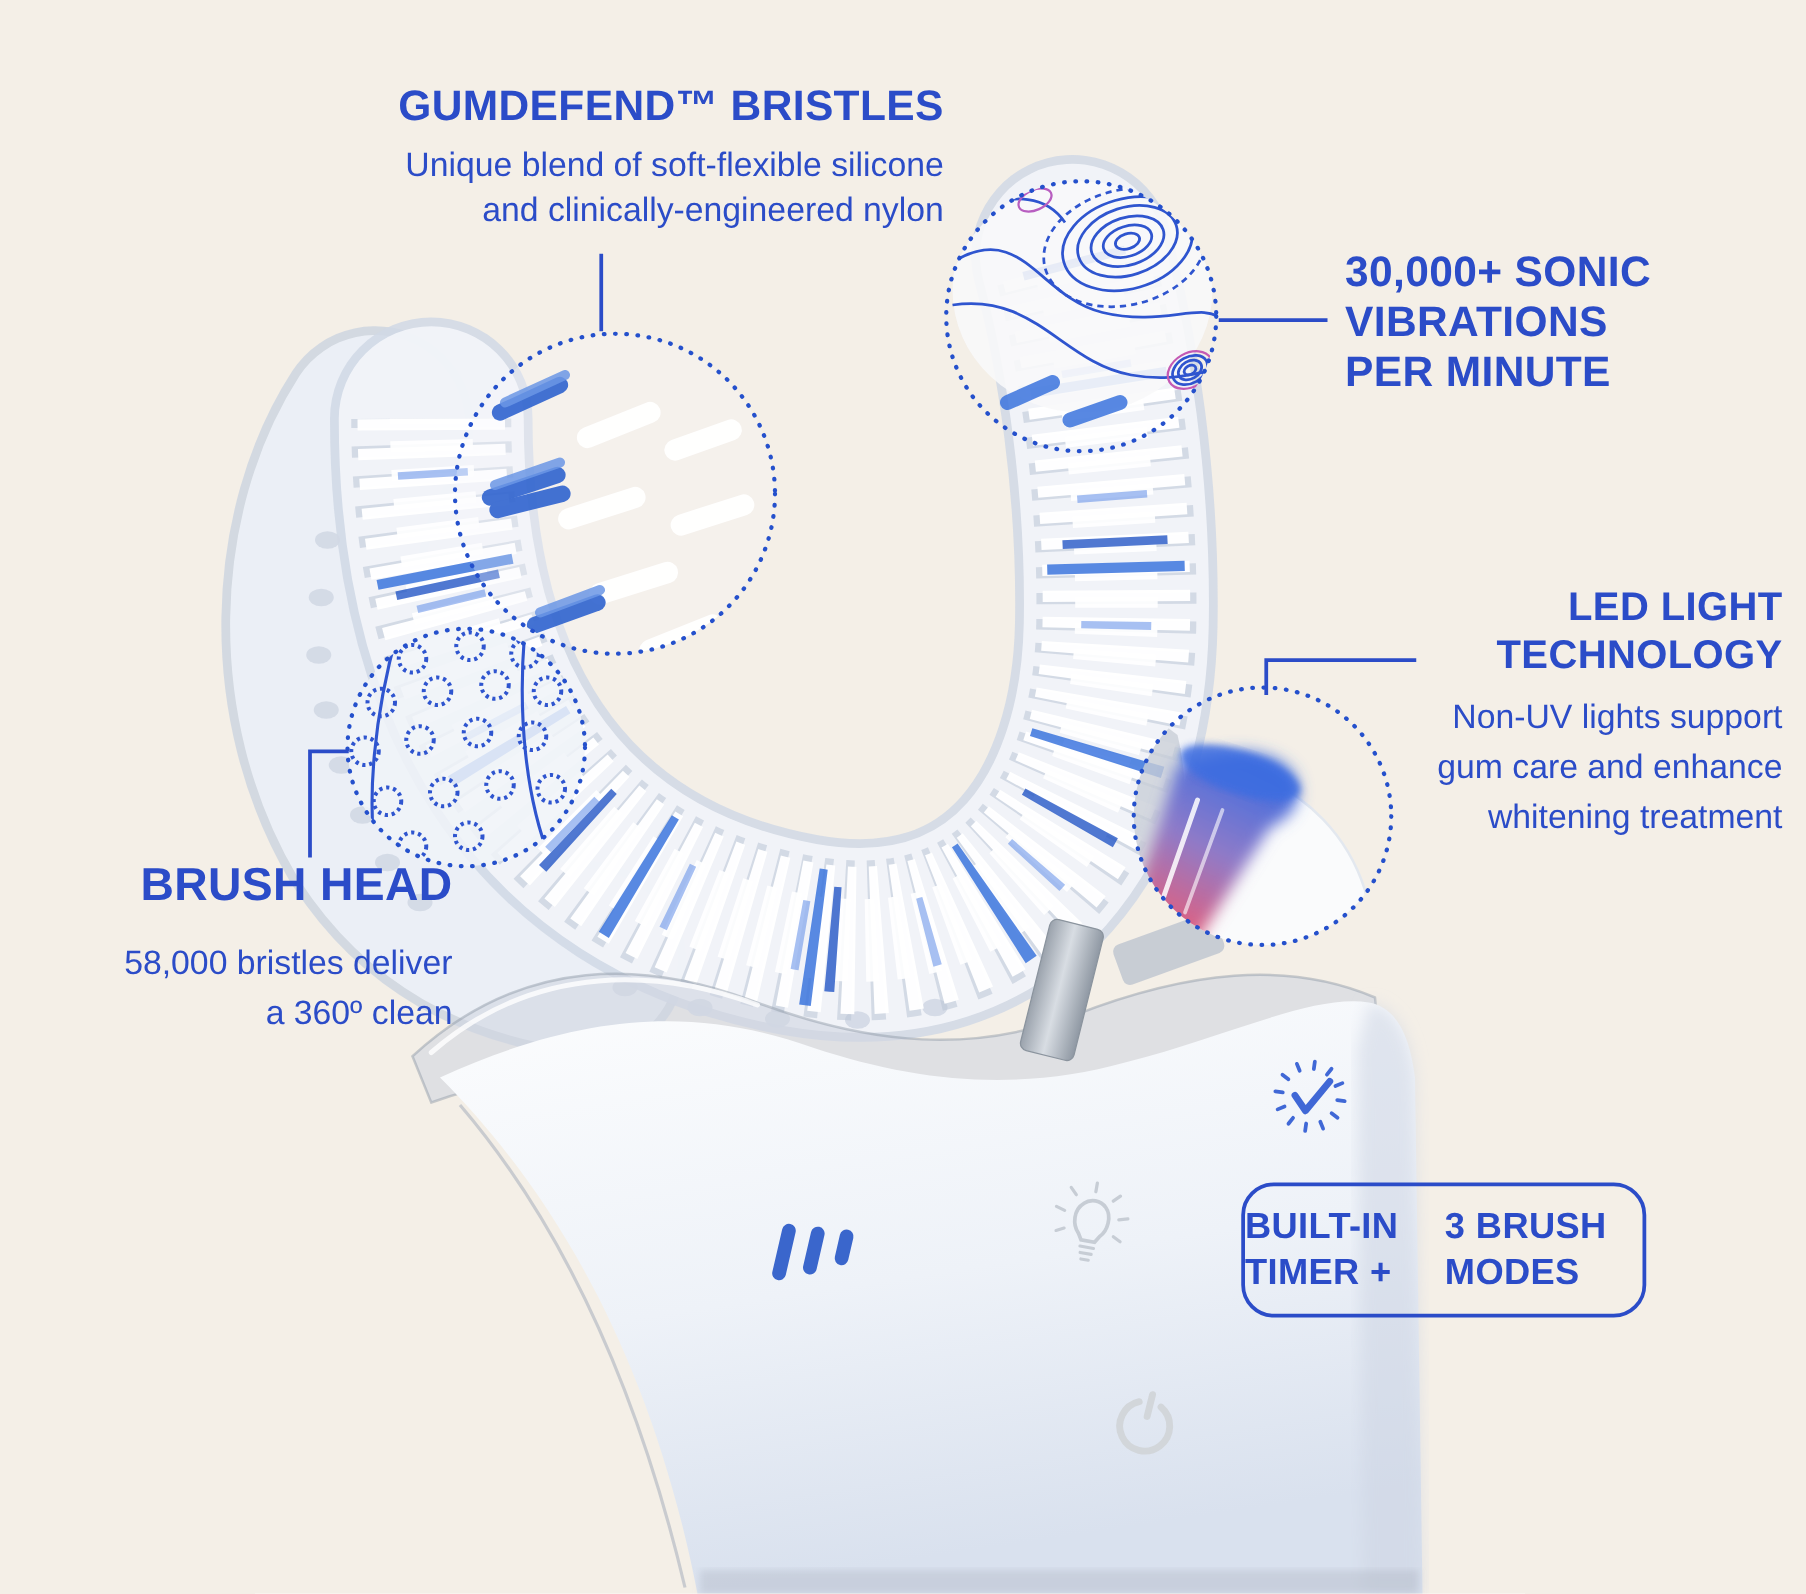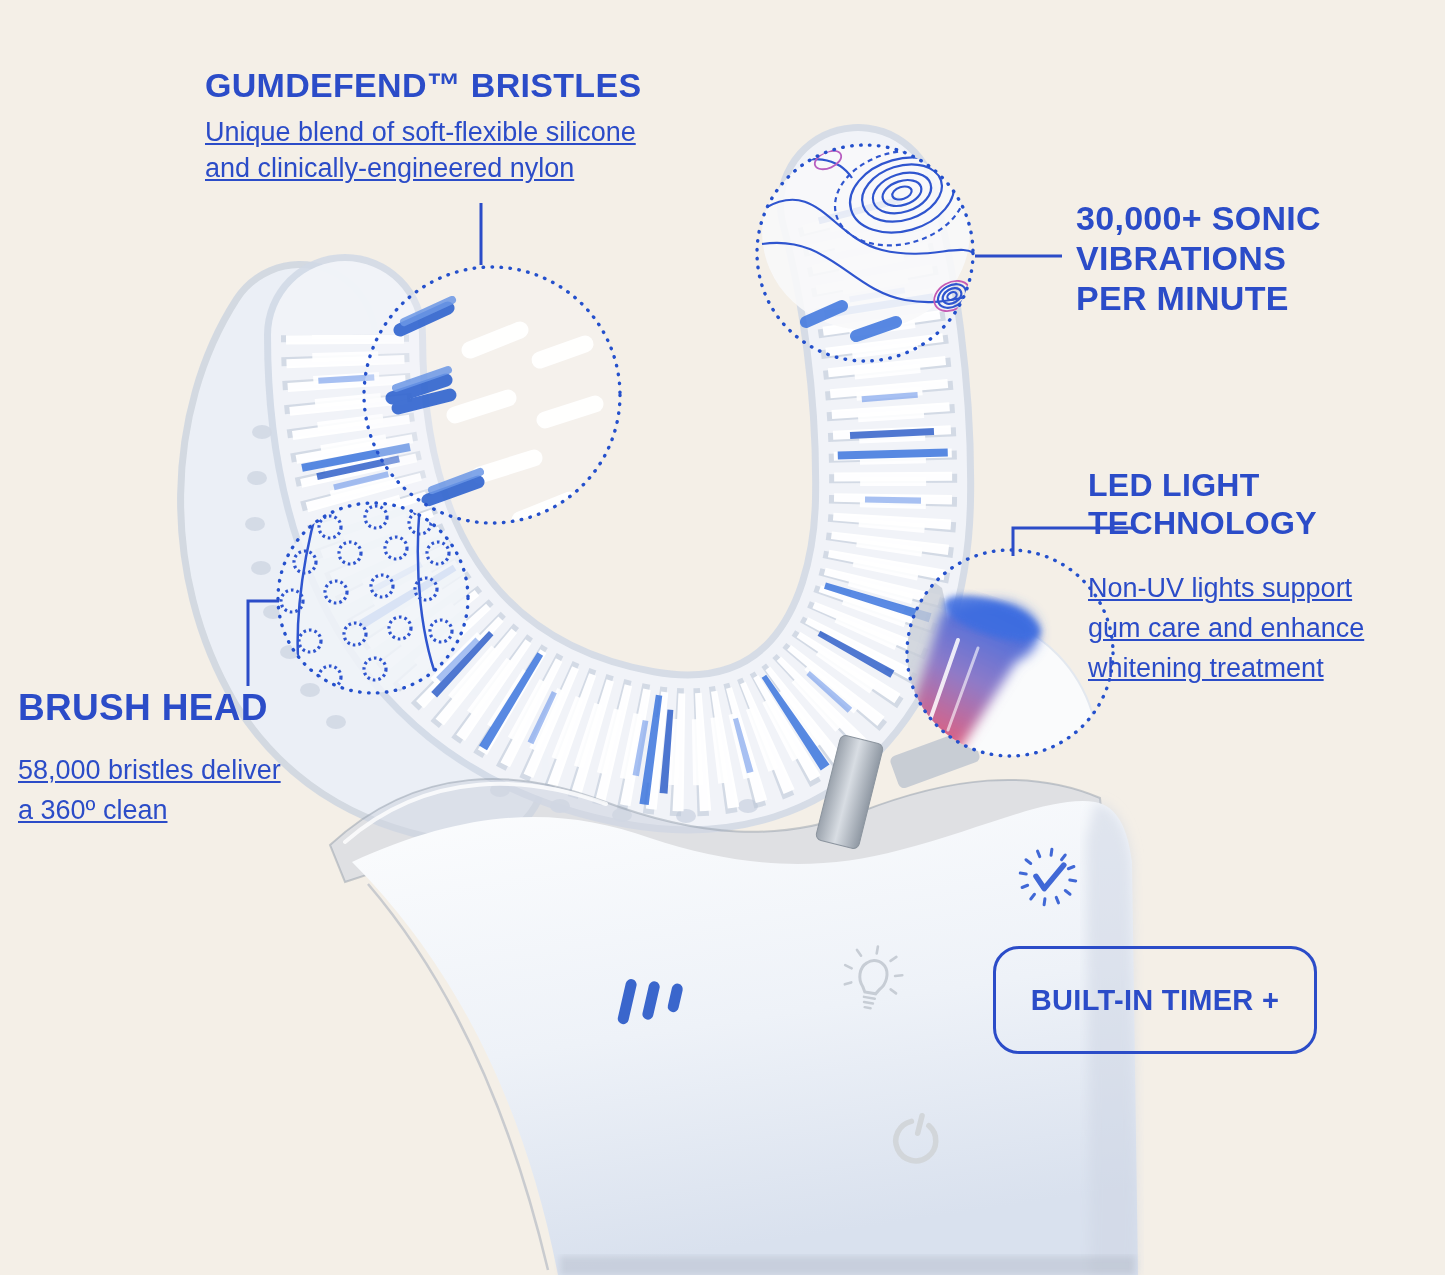--- a/index.html
+++ b/index.html
@@ -7,28 +7,28 @@
     position:relative;
     width:1445px;height:1275px;
     background:#f4efe7;
     overflow:hidden;
     font-family:"Liberation Sans", sans-serif;
     color:#2b4cc8;
   }
   .canvas svg.scene{position:absolute;left:0;top:0;}
   .callout{position:absolute;}
   .callout .title{font-weight:bold;font-size:34px;line-height:39px;letter-spacing:.3px;}
-  .callout .body{font-size:27px;line-height:36px;margin-top:9px;text-decoration:underline;}
-  .center{text-align:left;}
+  .callout .body{font-size:27px;line-height:36px;margin-top:9px;}
+  .center{text-align:right;}
   .gumdefend{left:205px;top:66px;width:550px;}
   .sonic{left:1076px;top:198px;text-align:left;}
   .sonic .title{line-height:40px;}
   .led{left:1088px;top:466px;width:338px;}
   .led .title{font-size:32px;line-height:38px;}
-  .led .body{line-height:40px;margin-top:26px;}
+  .led .body{line-height:40px;margin-top:11px;}
   .double{left:18px;top:688px;width:344px;}
   .double .title{font-size:37px;line-height:40px;}
   .double .body{line-height:40px;margin-top:22px;}
   .timer-box{
     position:absolute;left:993px;top:946px;width:318px;height:102px;
     border:3.5px solid #2b4cc8;border-radius:26px;
     display:flex;flex-direction:row;align-items:center;justify-content:center;
     font-weight:bold;font-size:29px;line-height:37px;letter-spacing:.3px;
     background:transparent;
   }
@@ -303,15 +303,16 @@
       <div>BRUSH HEAD</div>
     </div>
     <div class="body">
       <div>58,000 bristles deliver</div>
       <div>a 360º clean</div>
     </div>
   </div>
 
   <div class="timer-box">
     <div>BUILT-IN TIMER +</div>
+    <div>3 BRUSH MODES</div>
   </div>
 
 </div>
 
 </body></html>

